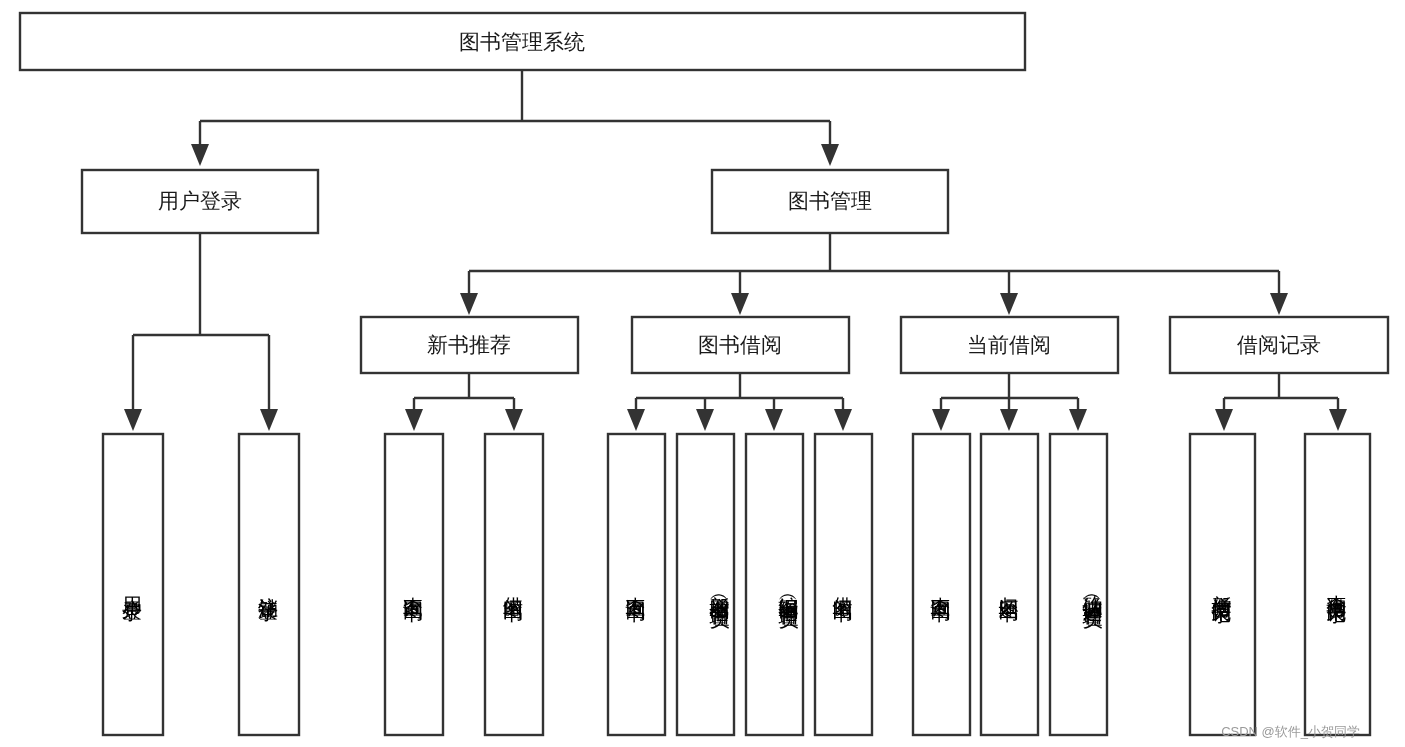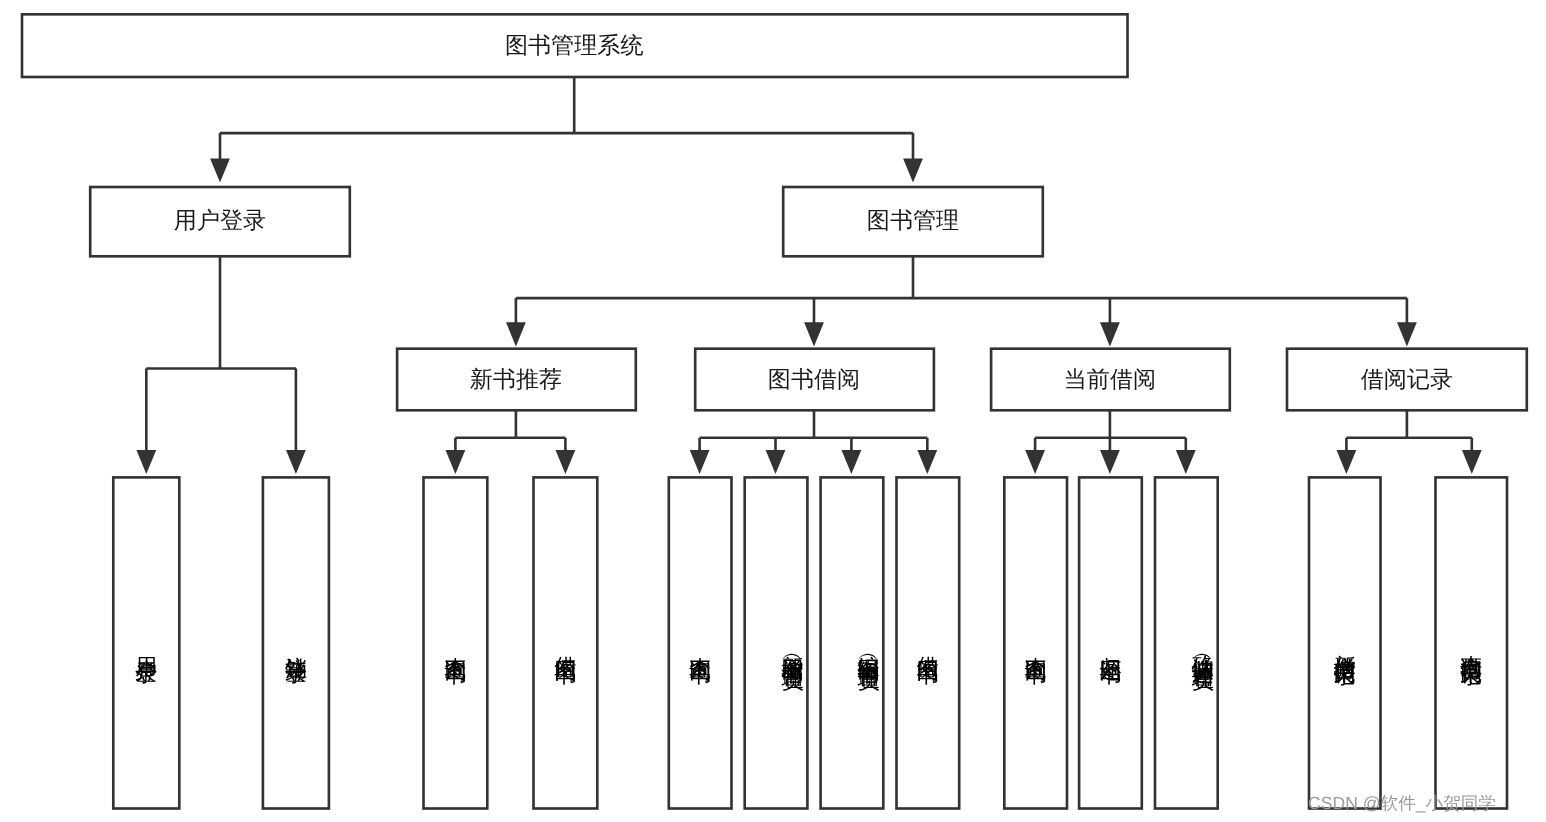--- a/index.html
+++ b/index.html
@@ -55,21 +55,21 @@
     fill: #1a1a1a;
     writing-mode: vertical-rl;
     text-orientation: upright;
     letter-spacing: 2px;
   }
   .watermark-text {
     position: absolute;
     right: 10px;
     bottom: 6px;
     font-family: "Liberation Sans", "DejaVu Sans", sans-serif;
-    font-size: 16px;
+    font-size: 13px;
     color: #9a9a9a;
     white-space: nowrap;
     user-select: none;
   }
 </style>
 </head>
 <body>
 
 <div id="diagram-root">
 

